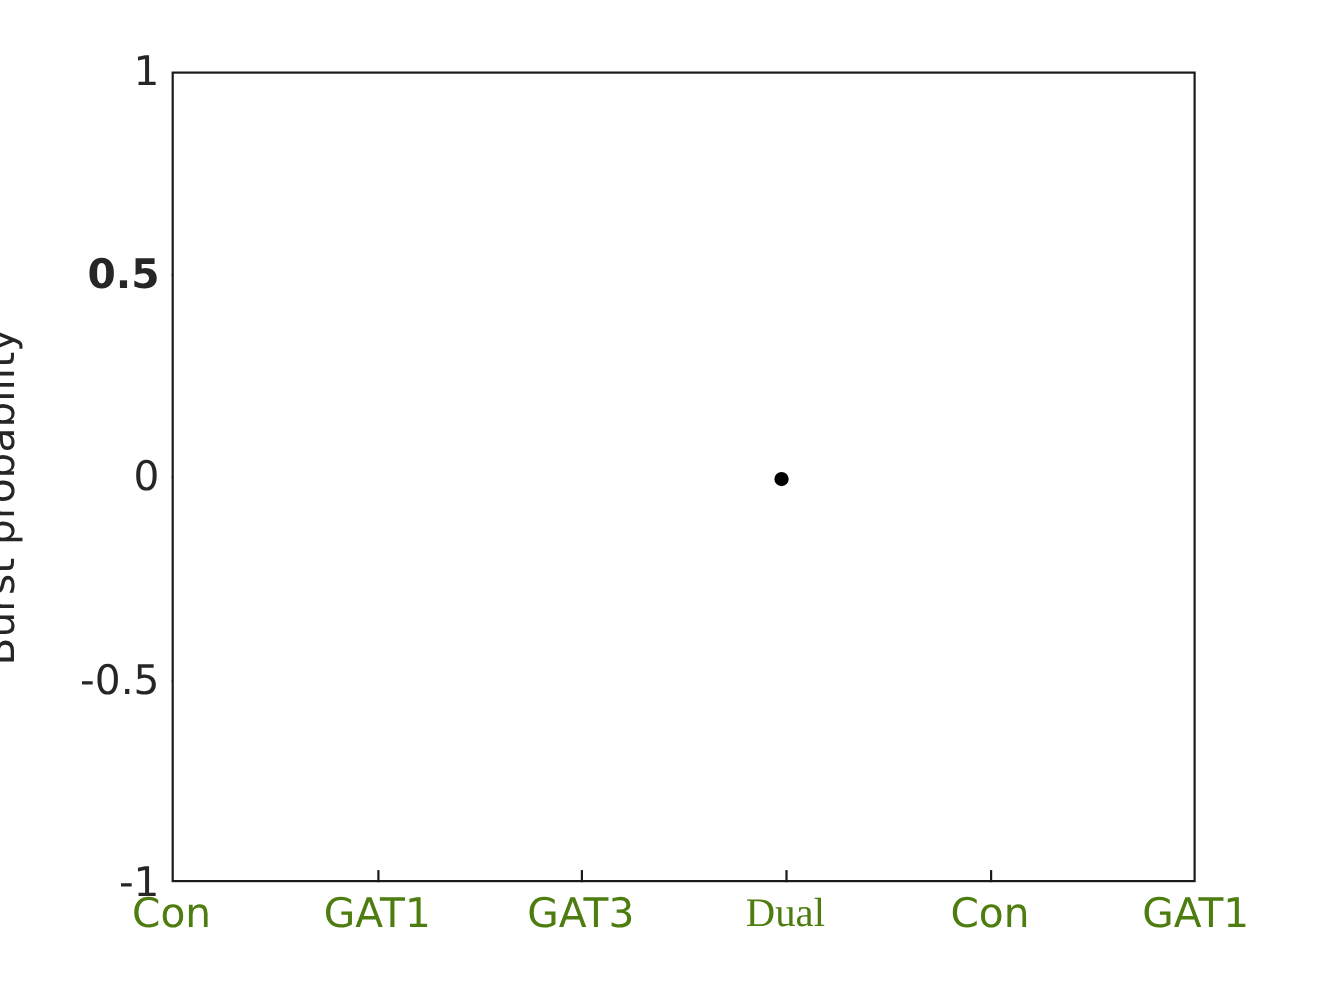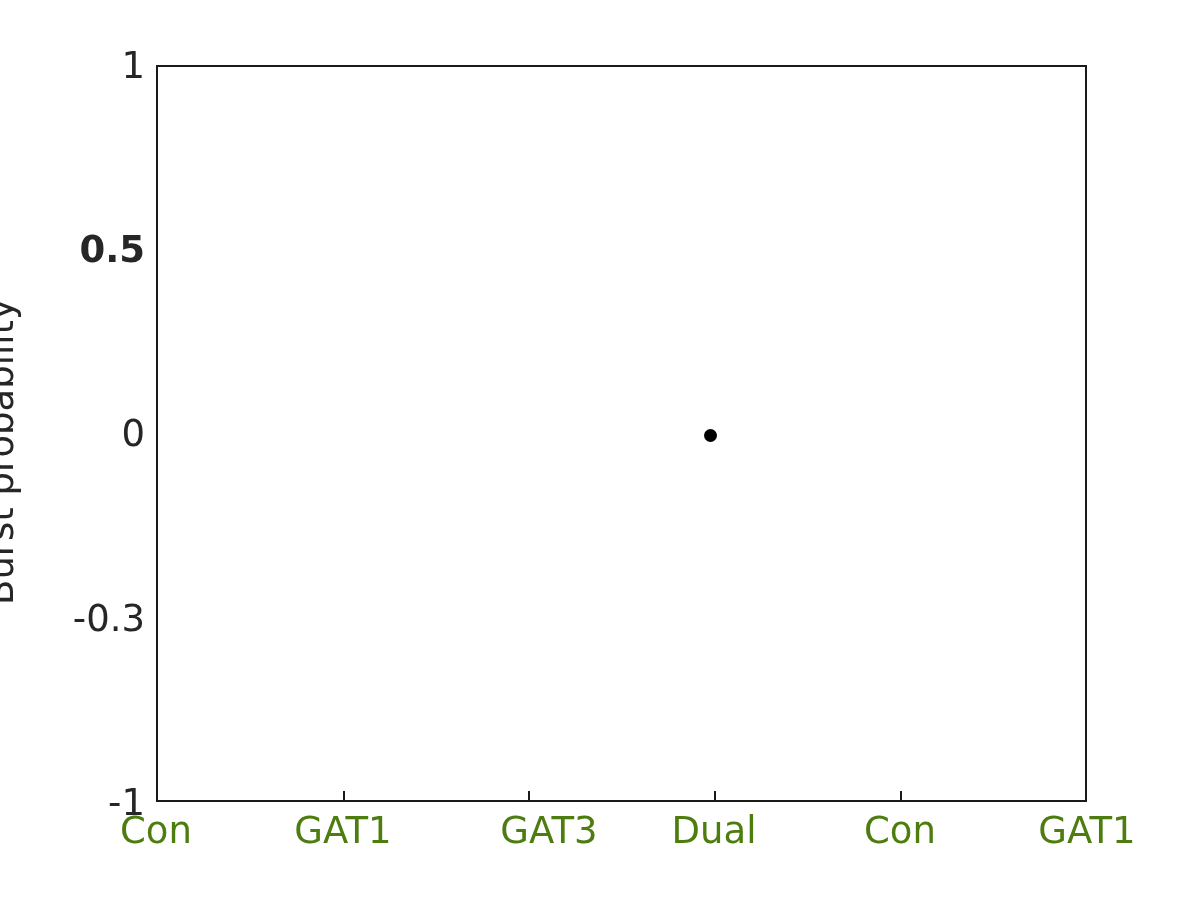--- a/index.html
+++ b/index.html
@@ -99,37 +99,37 @@
 </head>
 <body>
 
 <div id="figure">
 
   <div id="ylabel">Burst probability</div>
 
   <div class="ytick-label" style="top:65px;">1</div>
   <div class="ytick-label" style="top:249px;font-weight:bold;">0.5</div>
   <div class="ytick-label" style="top:433px;">0</div>
-  <div class="ytick-label" style="top:618px;">-0.3</div>
+  <div class="ytick-label" style="top:618px;">-0.5</div>
   <div class="ytick-label" style="top:802px;">-1</div>
 
   <div class="ytick" style="top:249px;"></div>
   <div class="ytick" style="top:433px;"></div>
   <div class="ytick" style="top:618px;"></div>
 
   <div id="axes-frame">
 
     <div class="data-point" style="left:552px; top:368px;"></div>
   </div>
 
   <div class="xtick" style="left:343px;"></div>
   <div class="xtick" style="left:528px;"></div>
   <div class="xtick" style="left:714px;"></div>
   <div class="xtick" style="left:900px;"></div>
 
   <div class="xtick-label" style="left:156px;">Con</div>
   <div class="xtick-label" style="left:343px;">GAT1</div>
-  <div class="xtick-label" style="left:528px;margin-left:21px;">GAT3</div>
-  <div class="xtick-label" style="left:714px;">Dual</div>
+  <div class="xtick-label" style="left:528px;">GAT3</div>
+  <div class="xtick-label" style="left:714px;font-family:Liberation Serif, serif;">Dual</div>
   <div class="xtick-label" style="left:900px;">Con</div>
   <div class="xtick-label" style="left:1087px;">GAT1</div>
 
 </div>
 
 </body></html>

